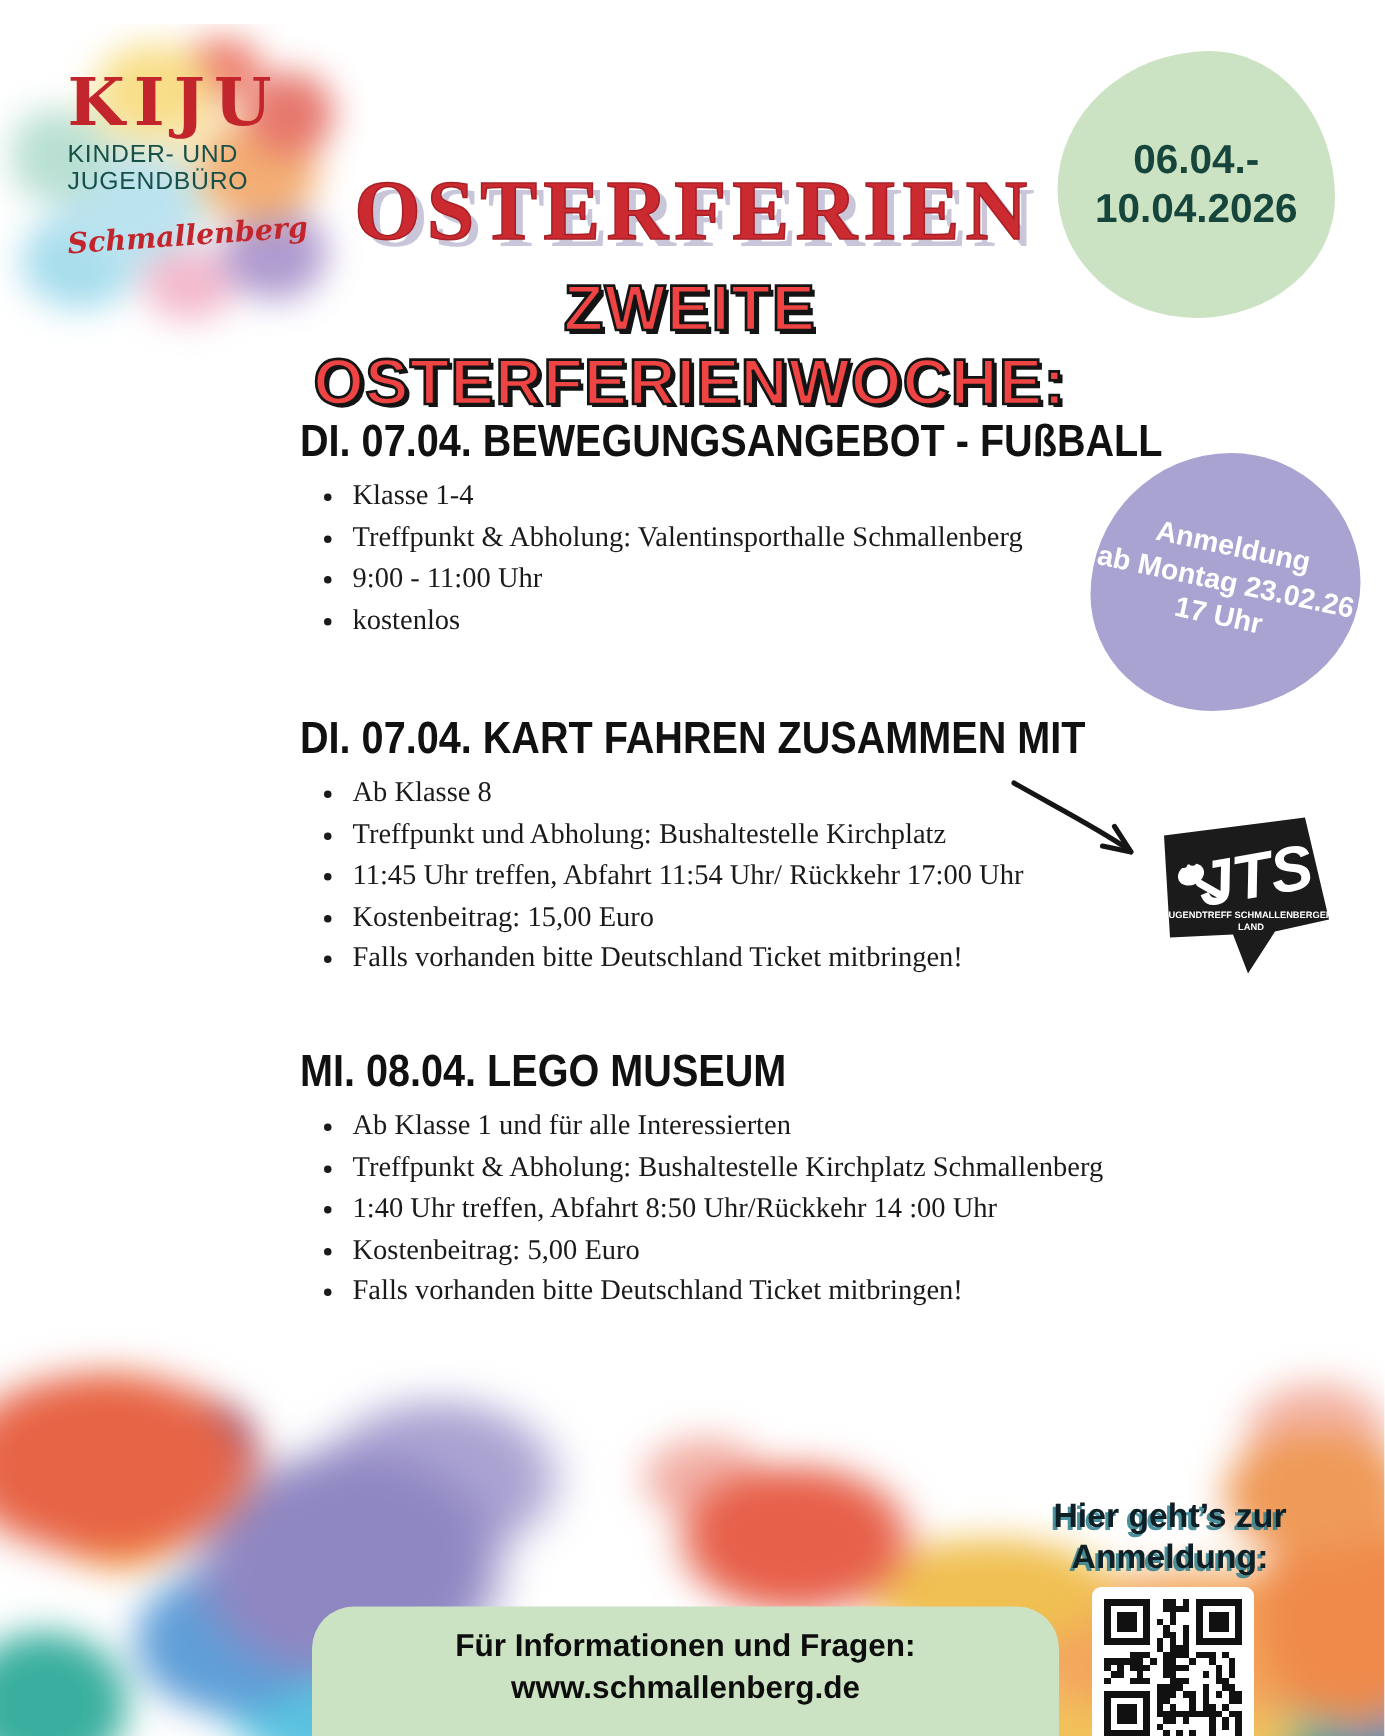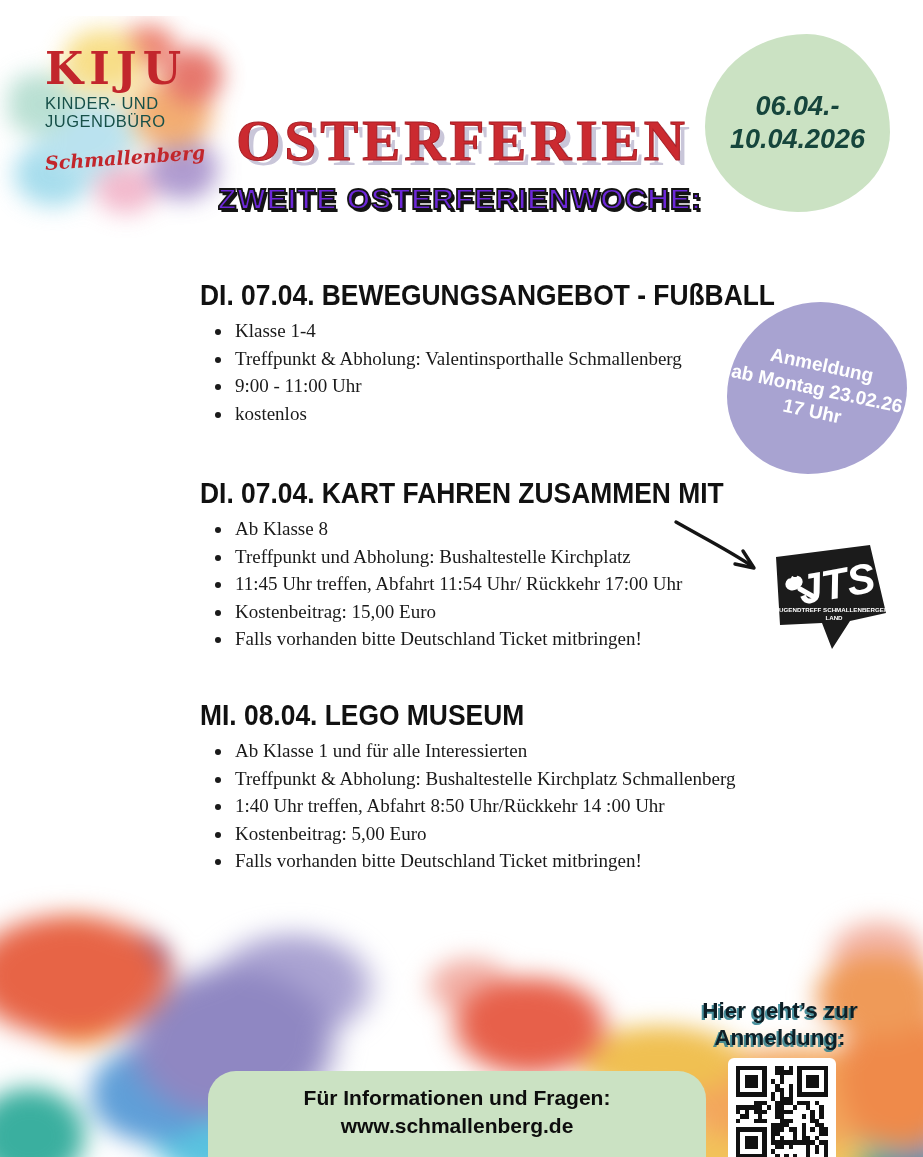--- a/index.html
+++ b/index.html
@@ -73,22 +73,22 @@
   
   .title{
     position:absolute; left:190px; top:92px; width:545px; margin:0; z-index:1;
     text-align:center; font-size:57px; font-weight:bold; letter-spacing:4px;
     color:#cb2a30; -webkit-text-stroke:1px #a81f26;
     text-shadow:5px 5px 0 #c9c6d9;
     font-family:Liberation Serif, serif;
   }
   .subtitle{
     position:absolute; left:150px; top:166px; width:620px; z-index:1;
-    text-align:center; font-size:30px; font-weight:bold; letter-spacing:1px;
-    color:#6d28d9; -webkit-text-stroke:1.8px #141414;
+    text-align:center; font-size:43px; font-weight:bold; letter-spacing:1px;
+    color:#ef4444; -webkit-text-stroke:1.8px #141414;
     text-shadow:2.5px 2.5px 0 #141414;
   }
   
   .event{position:absolute; left:200px; z-index:1;}
   .event h2{
     margin:0 0 3px 0; font-size:30px; line-height:38px; font-weight:800;
     color:#111; white-space:nowrap; transform:scaleX(.88); transform-origin:left;
   }
   .event ul{
     margin:0; padding:0 0 0 33px;
@@ -143,21 +143,21 @@
 
   <div class="logo">
     <div class="logo-title">KIJU</div>
     <div class="logo-sub">
       <div>KINDER- UND</div>
       <div>JUGENDBÜRO</div>
     </div>
     <div class="logo-script">Schmallenberg</div>
   </div>
 
-  <div class="date-badge" style="background:#cbe2c3;font-style:italic;">
+  <div class="date-badge" style="background:#cbe2c3;">
     <div class="txt" style="color:#16453c;">
       <div>06.04.-</div>
       <div>10.04.2026</div>
     </div>
   </div>
 
   <h1 class="title">OSTERFERIEN</h1>
   <div class="subtitle">ZWEITE OSTERFERIENWOCHE:</div>
 
   <section class="event event-1">

